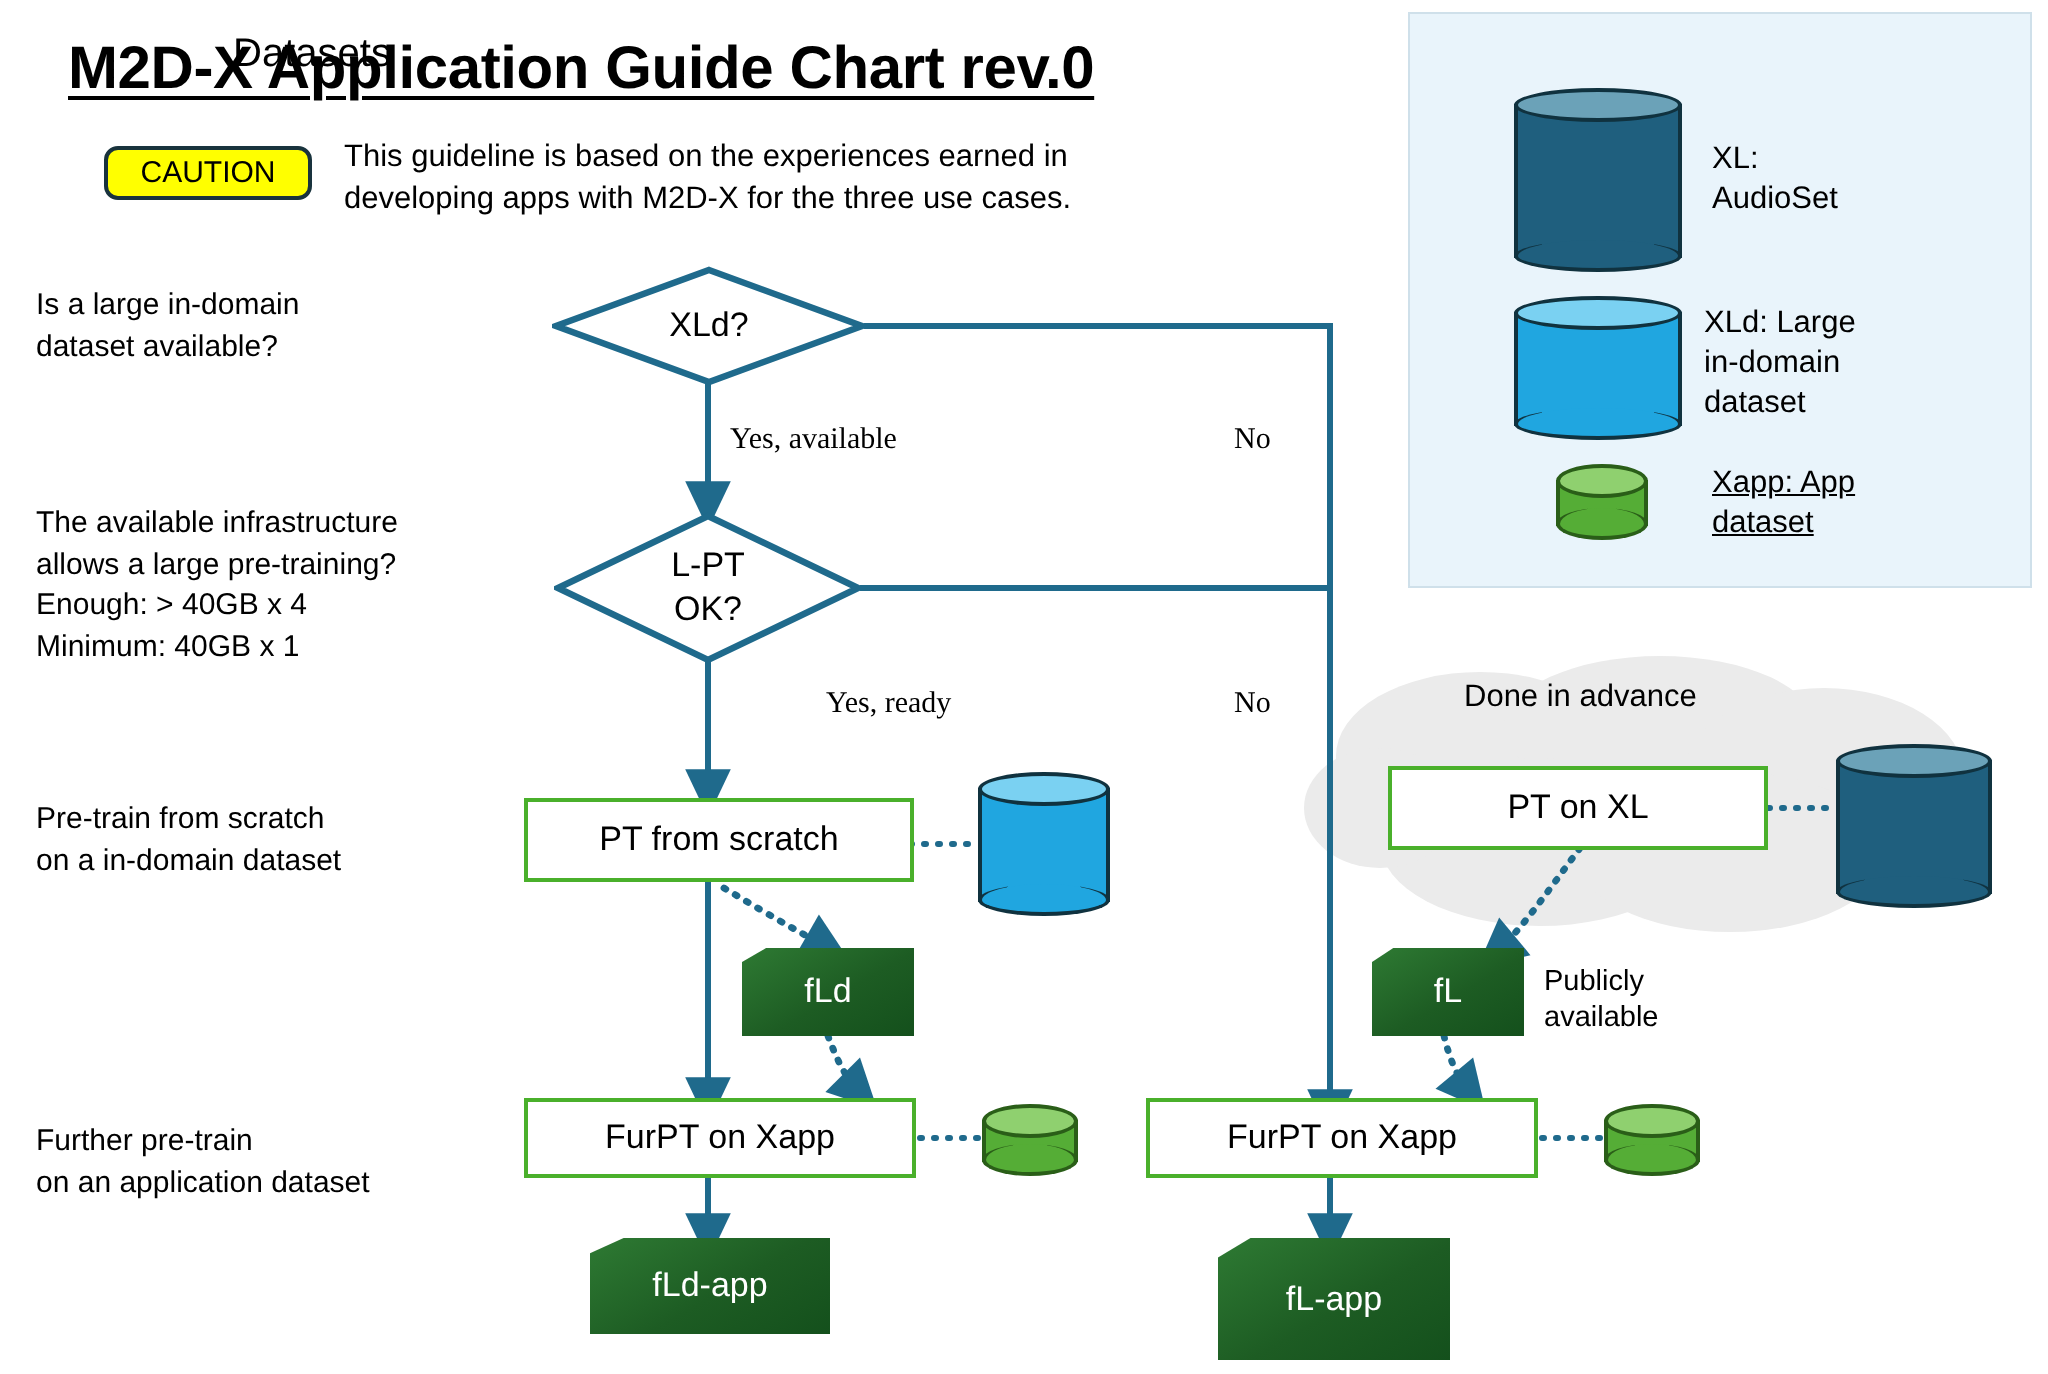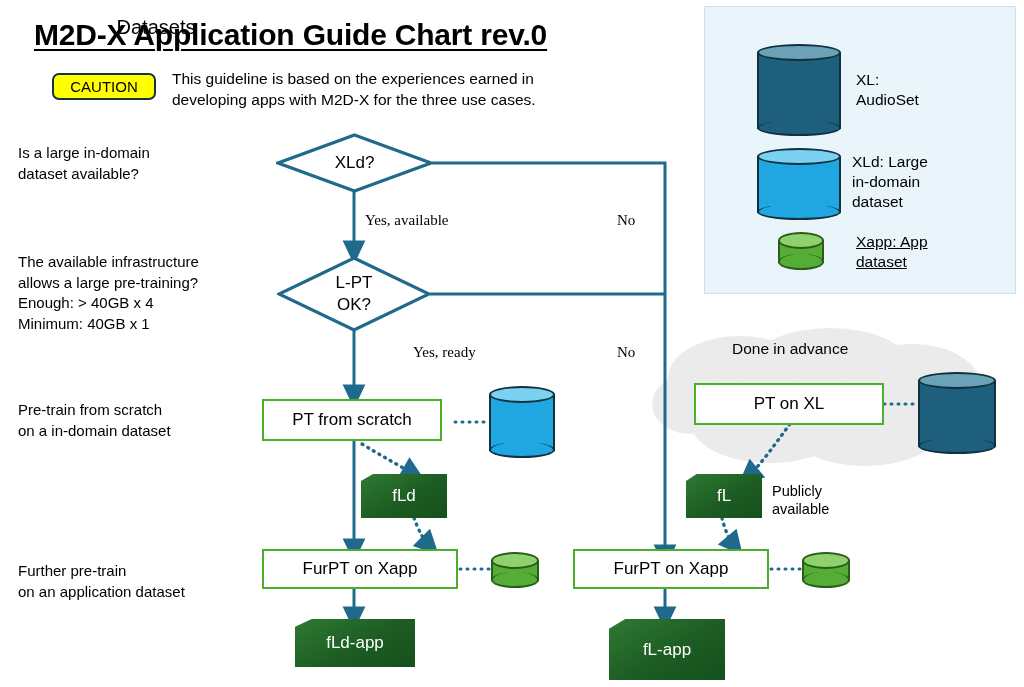--- a/index.html
+++ b/index.html
@@ -174,40 +174,40 @@
 <div class="diamond" style="left:277px;top:256px;width:154px;height:76px;">
   <svg width="154" height="76" viewBox="0 0 154 76">
     <polygon points="77,2 152,38 77,74 2,38" fill="#ffffff" stroke="#1f6a8c" stroke-width="3.2"></polygon>
   </svg>
   <div class="dtext">L-PT
 OK?</div>
 </div>
 <div class="abs edge-label" style="left:386px;top:344px;margin-left:27px;">Yes, ready</div>
 <div class="abs edge-label" style="left:617px;top:344px;">No</div>
 
-<div class="proc-box" style="left:262px;top:399px;width:180px;height:42px;">
+<div class="proc-box" style="left:262px;top:399px;width:195px;height:42px;">
   <span>PT from scratch</span>
 </div>
 <div class="cyl light" style="left:489px;top:386px;width:66px;height:72px;">
   <div class="body"></div>
     <div class="top"></div>
     <div class="bot"></div>
 </div>
 
 <div class="abs" style="left:732px;top:340px;font-size:15.5px;">Done in advance</div>
 <div class="proc-box" style="left:694px;top:383px;width:190px;height:42px;">
   <span>PT on XL</span>
 </div>
 <div class="cyl dark" style="left:918px;top:372px;width:78px;height:82px;">
   <div class="body"></div>
     <div class="top"></div>
     <div class="bot"></div>
 </div>
 
-<div class="pent" style="left:361px;top:474px;width:86px;height:44px;">
+<div class="pent" style="left:371px;top:474px;width:86px;height:44px;">
   <span>fLd</span>
 </div>
 <div class="pent" style="left:686px;top:474px;width:76px;height:44px;">
   <span>fL</span>
 </div>
 <div class="abs" style="left:772px;top:482px;font-size:14.5px;line-height:18px;white-space:pre-line;">Publicly
 available</div>
 
 <div class="proc-box" style="left:262px;top:549px;width:196px;height:40px;">
   <span>FurPT on Xapp</span>

